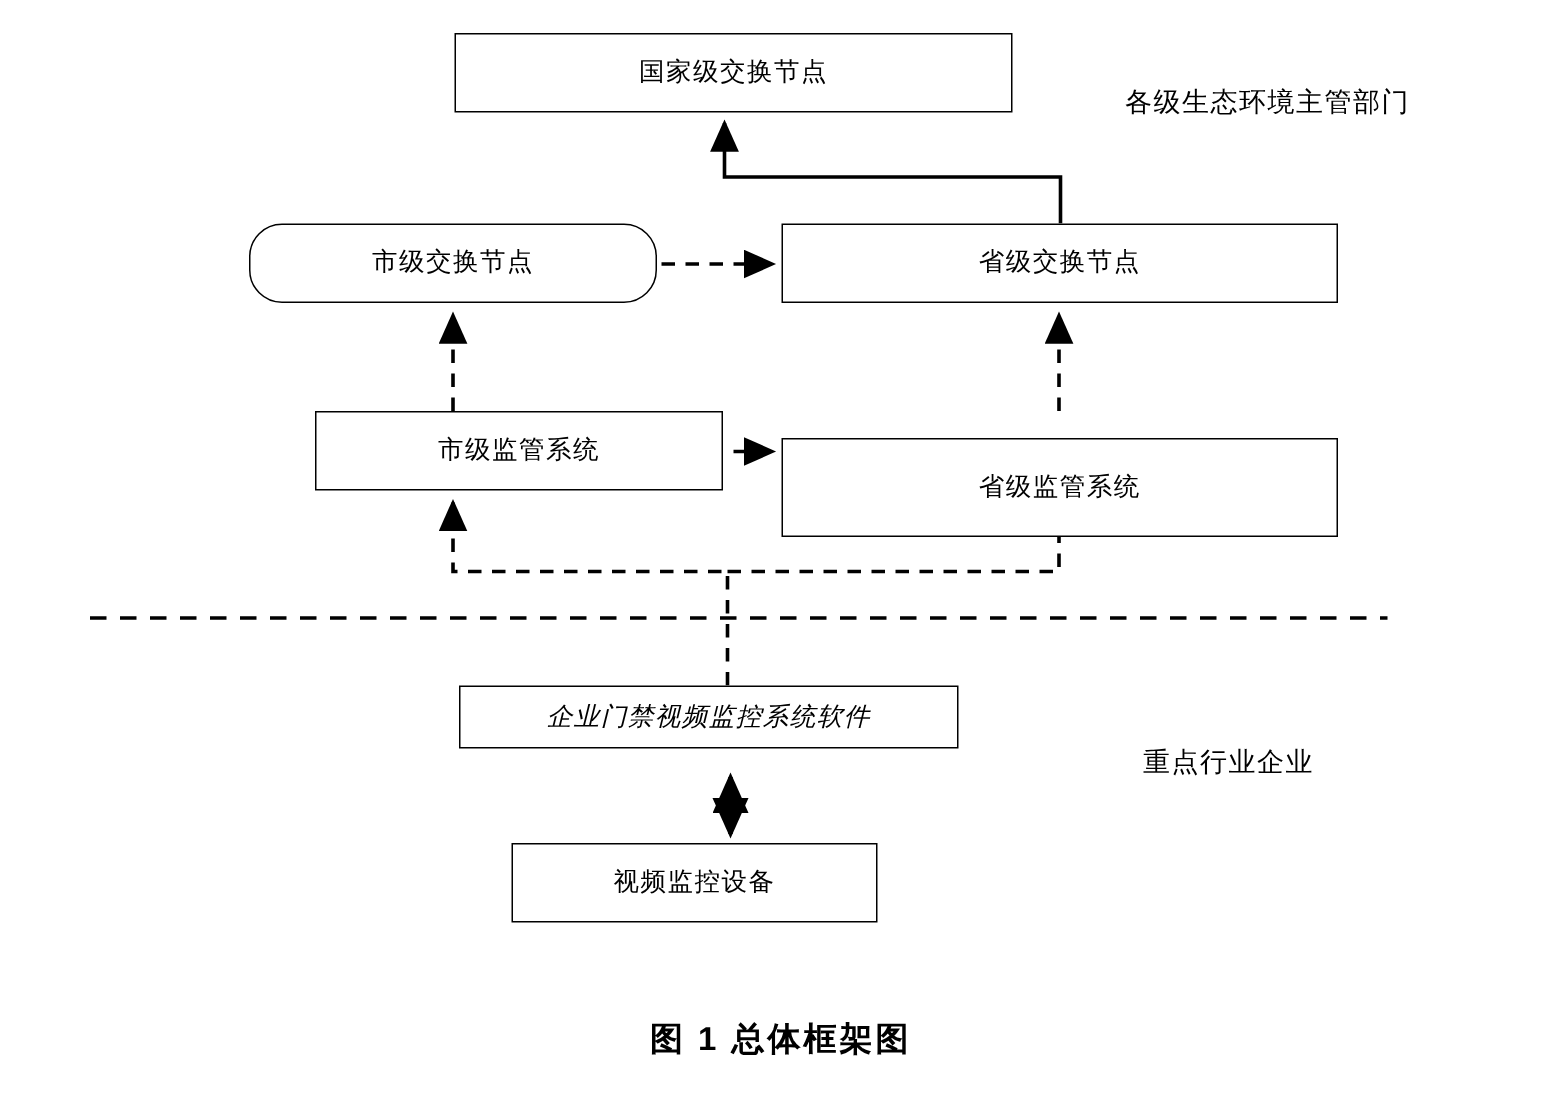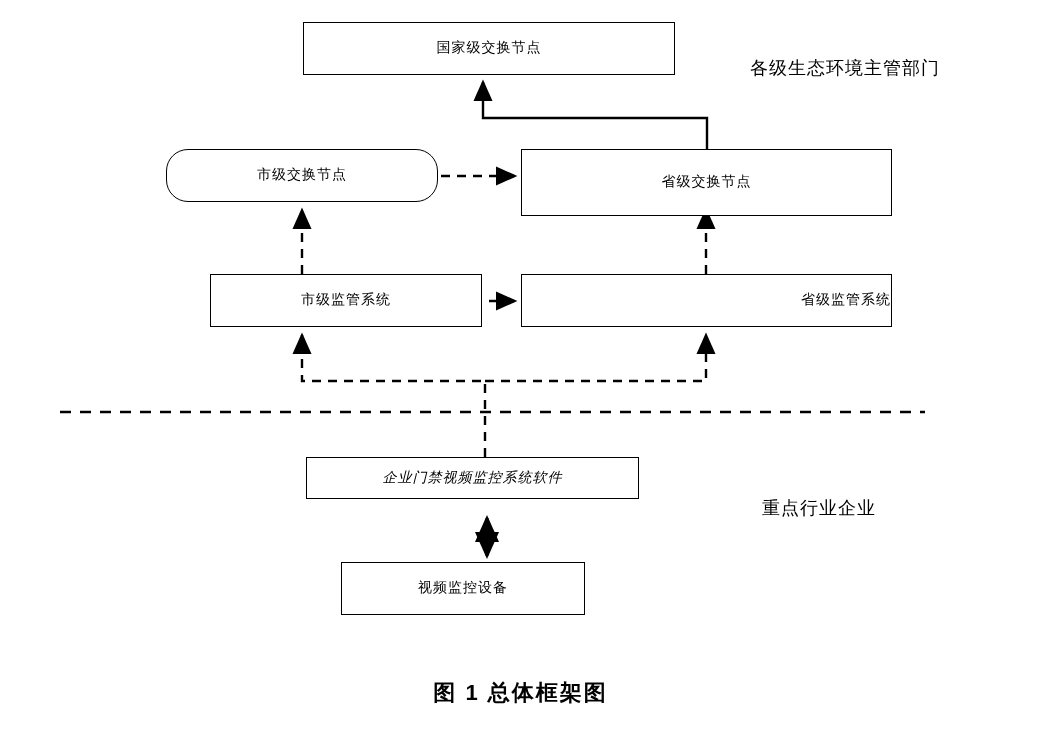--- a/index.html
+++ b/index.html
@@ -23,21 +23,21 @@
     height: 729px;
   }
   .node {
     position: absolute;
     border: 1.6px solid #000000;
     background: #ffffff;
     box-sizing: border-box;
     display: flex;
     align-items: center;
     justify-content: center;
-    font-size: 14px;
+    font-size: 17px;
     letter-spacing: 1px;
     line-height: 1.2;
     z-index: 3;
   }
   .side-label {
     position: absolute;
     font-size: 18px;
     letter-spacing: 1px;
     white-space: nowrap;
     z-index: 3;
@@ -118,29 +118,29 @@
   </svg>
 
   <div class="node" style="left:303px; top:22px; width:372px; height:53px;">
     <span>国家级交换节点</span>
   </div>
 
   <div class="node" style="left:166px; top:149px; width:272px; height:53px;border-radius:22px;">
     <span>市级交换节点</span>
   </div>
 
-  <div class="node" style="left:521px; top:149px; width:371px; height:67px;">
+  <div class="node" style="left:521px; top:149px; width:371px; height:53px;">
     <span>省级交换节点</span>
   </div>
 
   <div class="node" style="left:166px; top:274px; width:272px; height:53px;margin-left:44px;">
     <span>市级监管系统</span>
   </div>
 
-  <div class="node" style="left:521px; top:274px; width:371px; height:53px;justify-content:flex-end;">
+  <div class="node" style="left:521px; top:292px; width:371px; height:66px;">
     <span>省级监管系统</span>
   </div>
 
   <div class="node" style="left:306px; top:457px; width:333px; height:42px;font-style:italic;">
     <span>企业门禁视频监控系统软件</span>
   </div>
 
   <div class="node" style="left:341px; top:562px; width:244px; height:53px;">
     <span>视频监控设备</span>
   </div>

